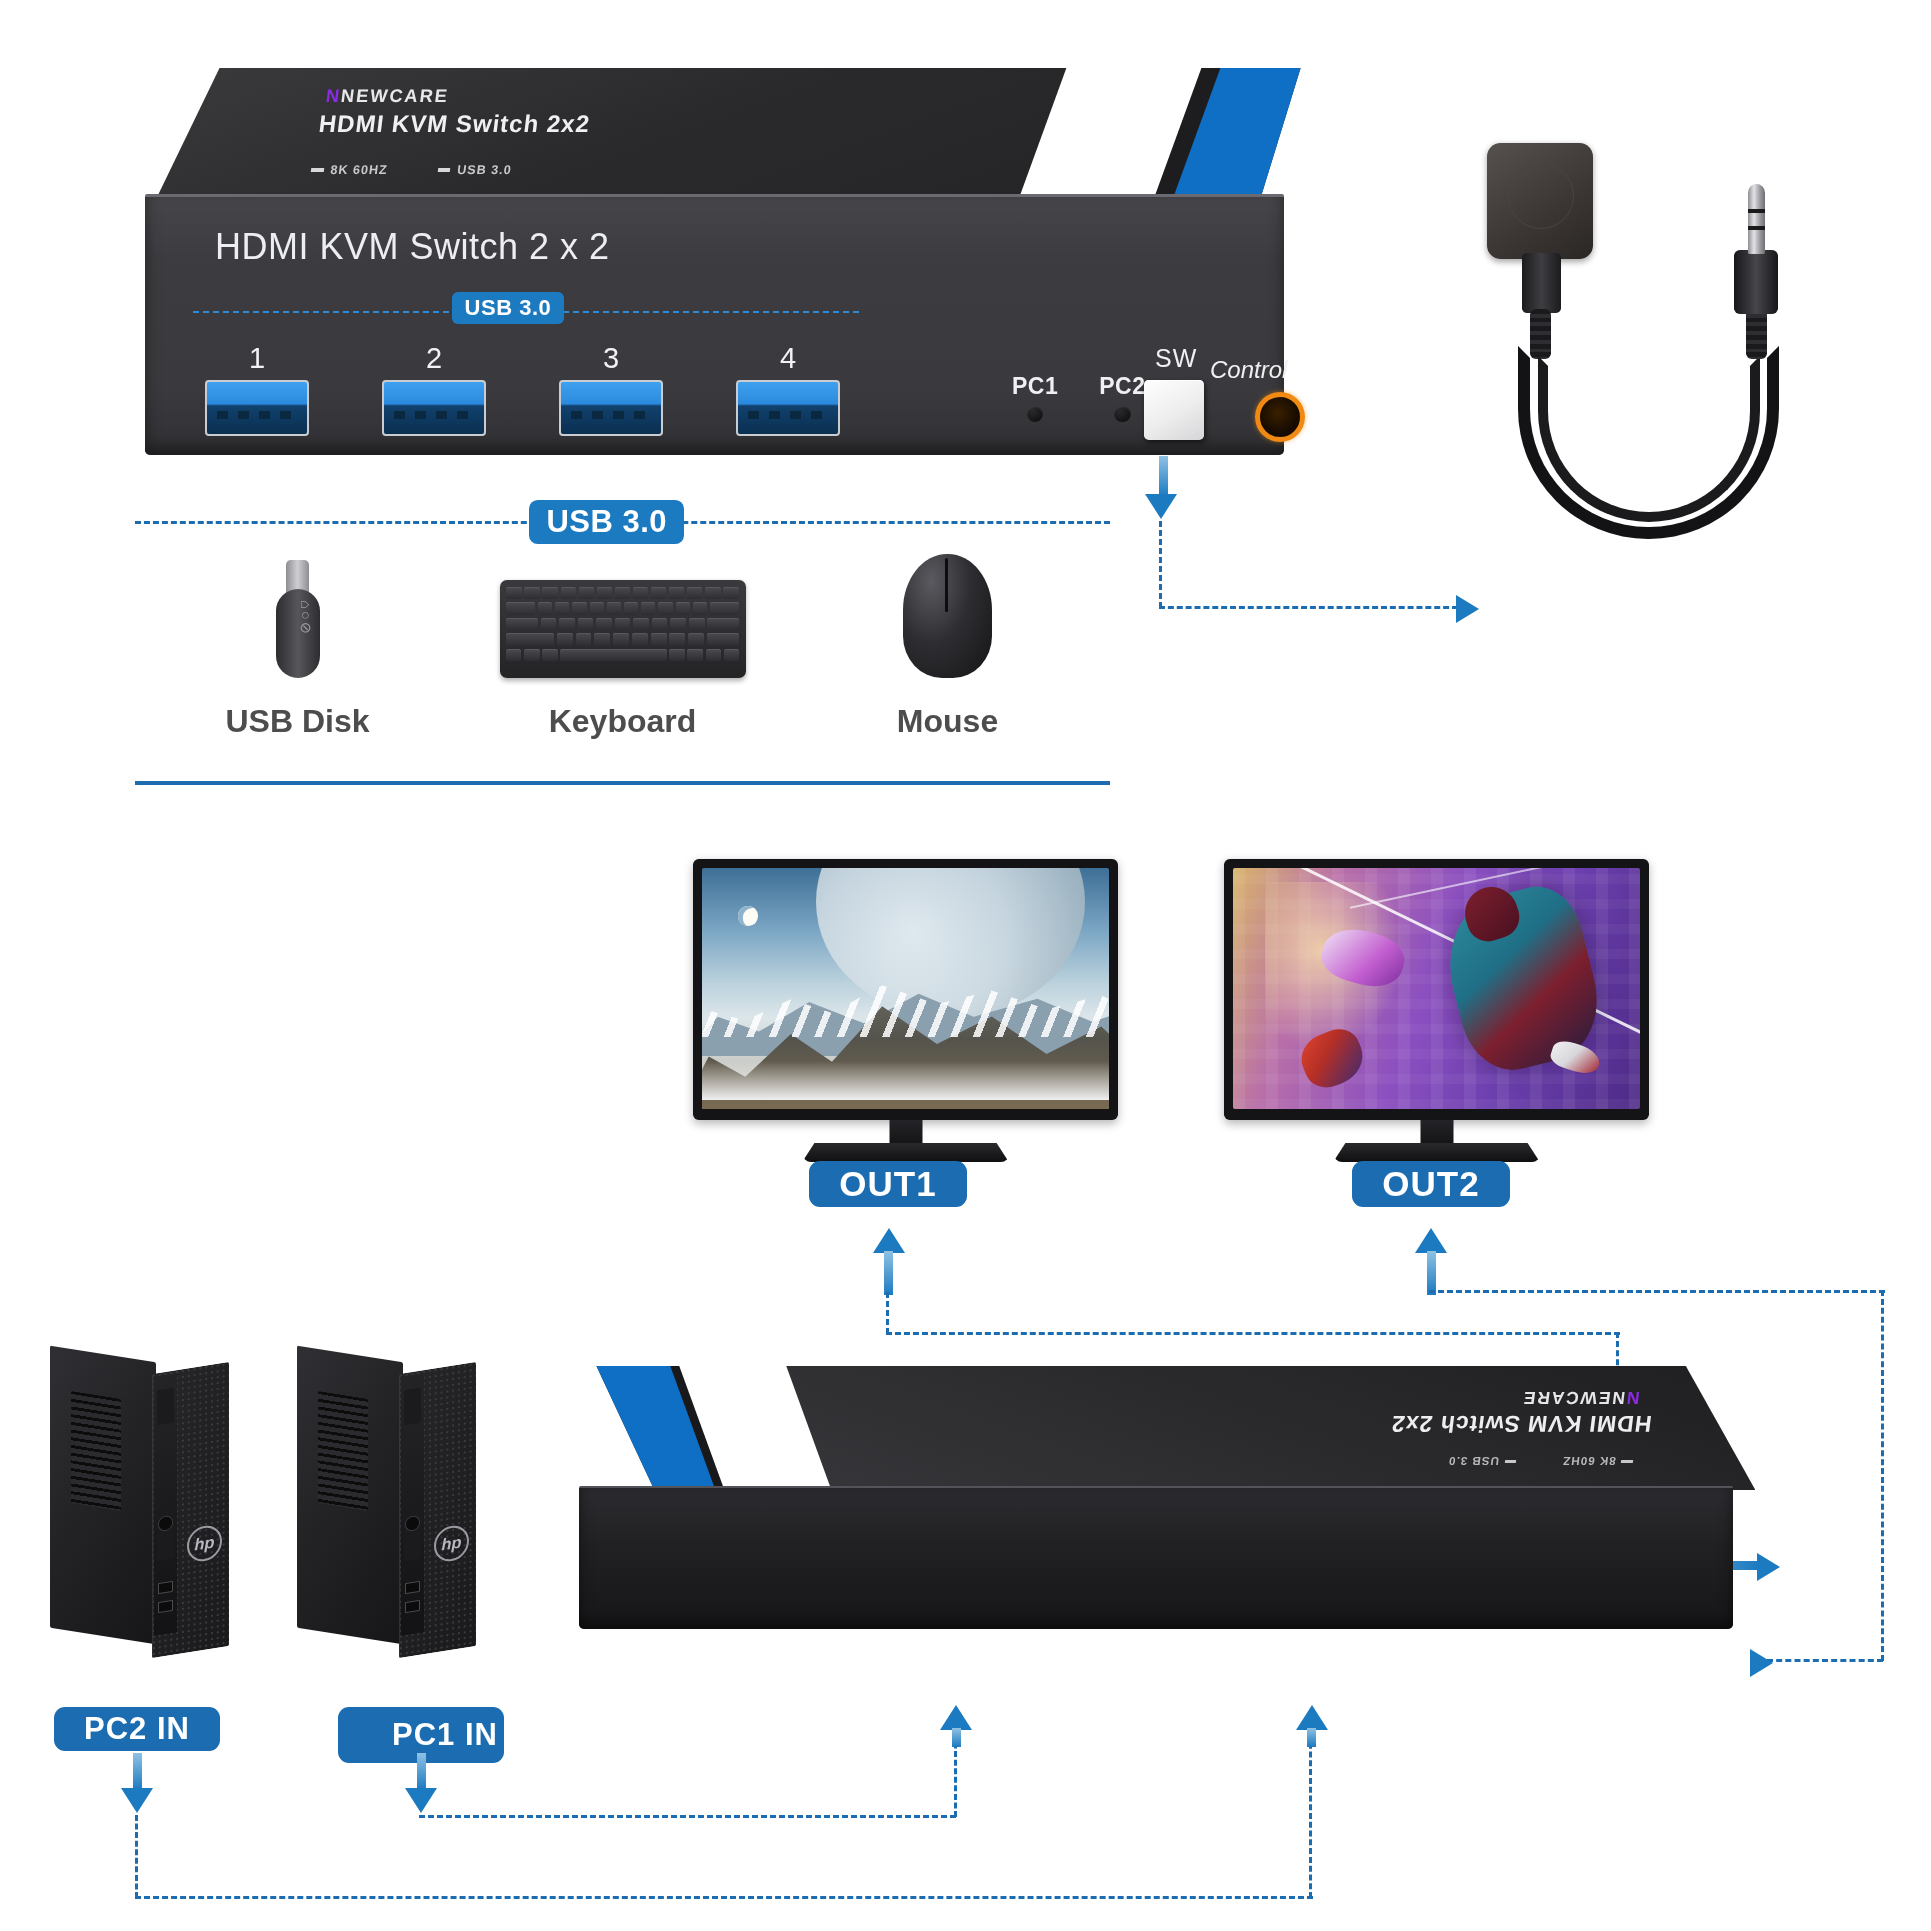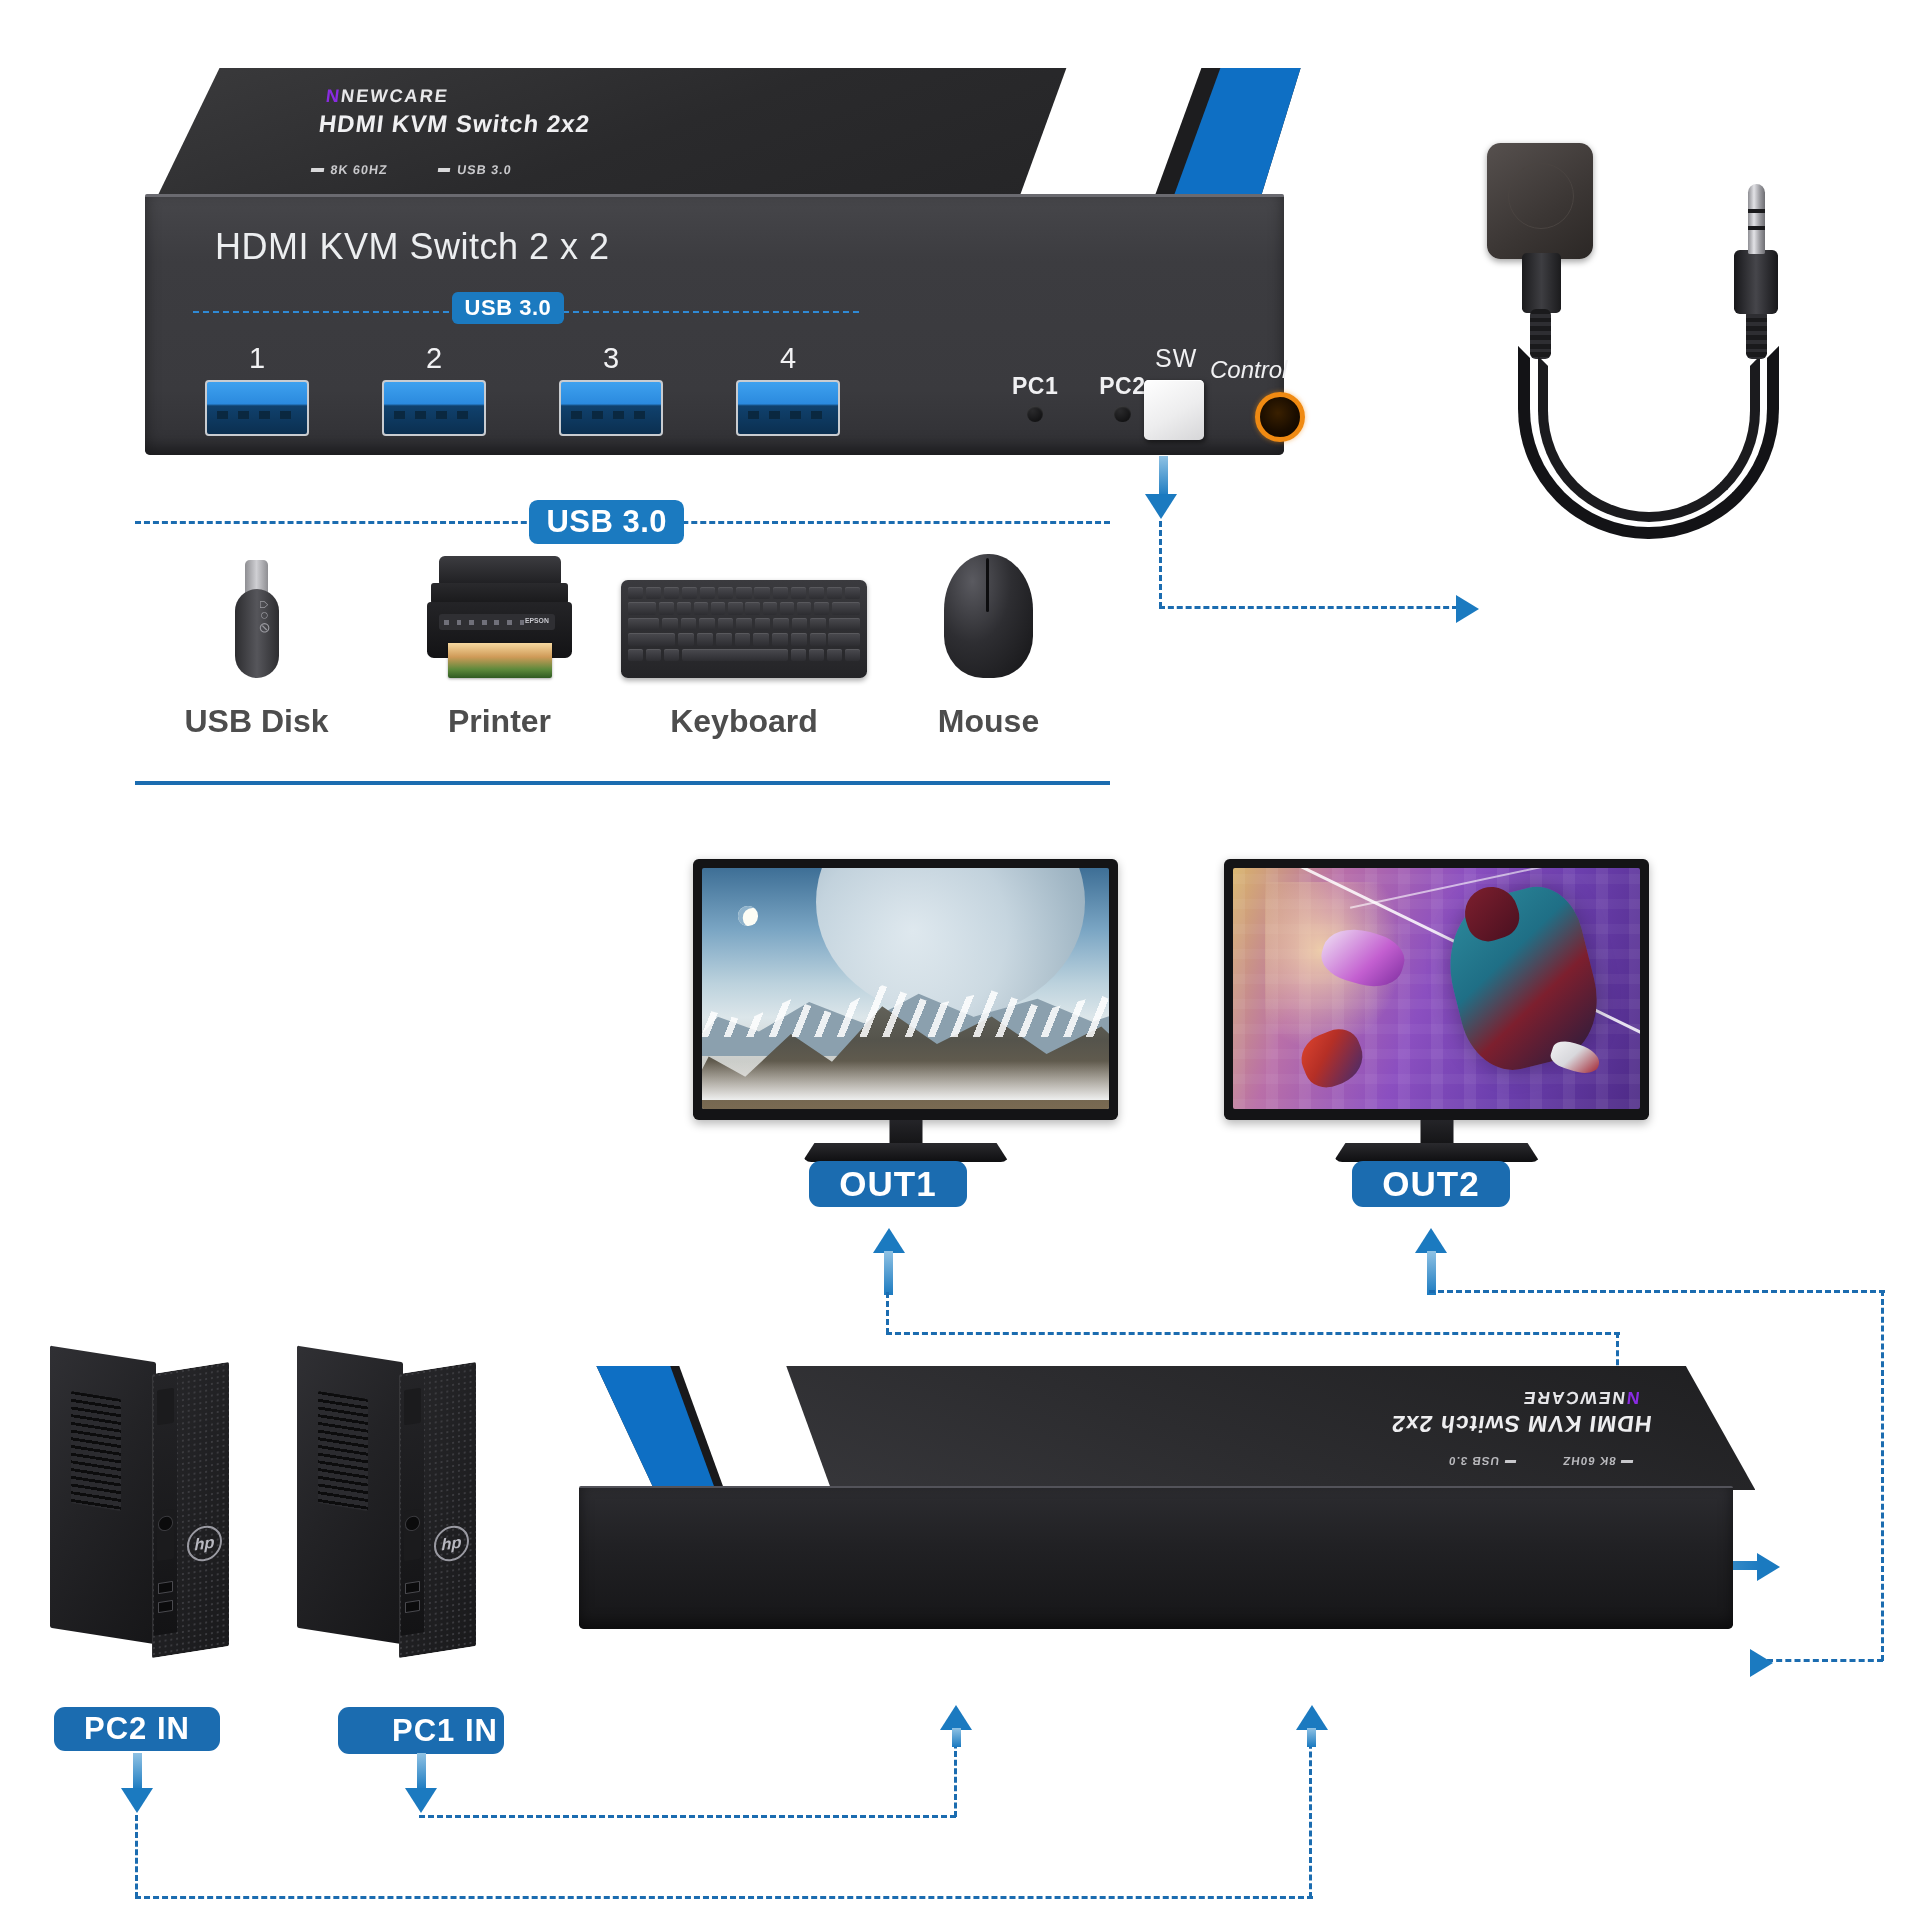--- a/index.html
+++ b/index.html
@@ -486,34 +486,20 @@
         <div class="periph-art">
           <div class="art-usb">
             <div class="cap"></div>
               <div class="body"></div>
               <div class="logo">⌂○⊘</div>
           </div>
         </div>
         <div class="periph-name">USB Disk</div>
       </div>
 
-      <div class="periph-item">
-        <div class="periph-art">
-          <div class="art-printer">
-            <div class="lid"></div>
-              <div class="mid"></div>
-              <div class="base"></div>
-            <div class="panel">
-                <span class="epson">EPSON</span>
-              </div>
-            <div class="paper"></div>
-          </div>
-        </div>
-        <div class="periph-name">Printer</div>
-      </div>
 
       <div class="periph-item">
         <div class="periph-art">
           <div class="art-kb">
             <div class="kb-row">
                 <div class="kb-key"></div>
                 <div class="kb-key"></div>
                 <div class="kb-key"></div>
                 <div class="kb-key"></div>
                 <div class="kb-key"></div>
@@ -699,21 +685,21 @@
 
   <div class="badge" style="left:54px; top:1707px; width:166px; height:44px; font-size:31px;">PC2 IN</div>
   <div class="arrow-stem-v down" style="left:133px; top:1753px; height:37px;"></div>
   <div class="arrow arrow-down" style="left:121px; top:1788px;"></div>
   <div class="dline-v" style="left:135px; top:1815px; height:83px;"></div>
   <div class="dline-h" style="left:135px; top:1896px; width:1178px;"></div>
   <div class="dline-v" style="left:1309px; top:1734px; height:164px;"></div>
   <div class="arrow arrow-up" style="left:1296px; top:1705px;"></div>
   <div class="arrow-stem-v" style="left:1307px; top:1728px; height:19.3px;"></div>
 
-  <div class="badge" style="left:338px; top:1707px; width:166px; height:47px; font-size:31px;padding-left:48px;">PC1 IN</div>
+  <div class="badge" style="left:338px; top:1707px; width:166px; height:56px; font-size:31px;padding-left:48px;">PC1 IN</div>
   <div class="arrow-stem-v down" style="left:417px; top:1753px; height:37px;"></div>
   <div class="arrow arrow-down" style="left:405px; top:1788px;"></div>
   <div class="dline-h" style="left:419px; top:1815px; width:537px;"></div>
   <div class="dline-v" style="left:954px; top:1734px; height:83px;"></div>
   <div class="arrow arrow-up" style="left:940px; top:1705px;"></div>
   <div class="arrow-stem-v" style="left:952px; top:1728px; height:19.3px;"></div>
 
 </div>
 
 

